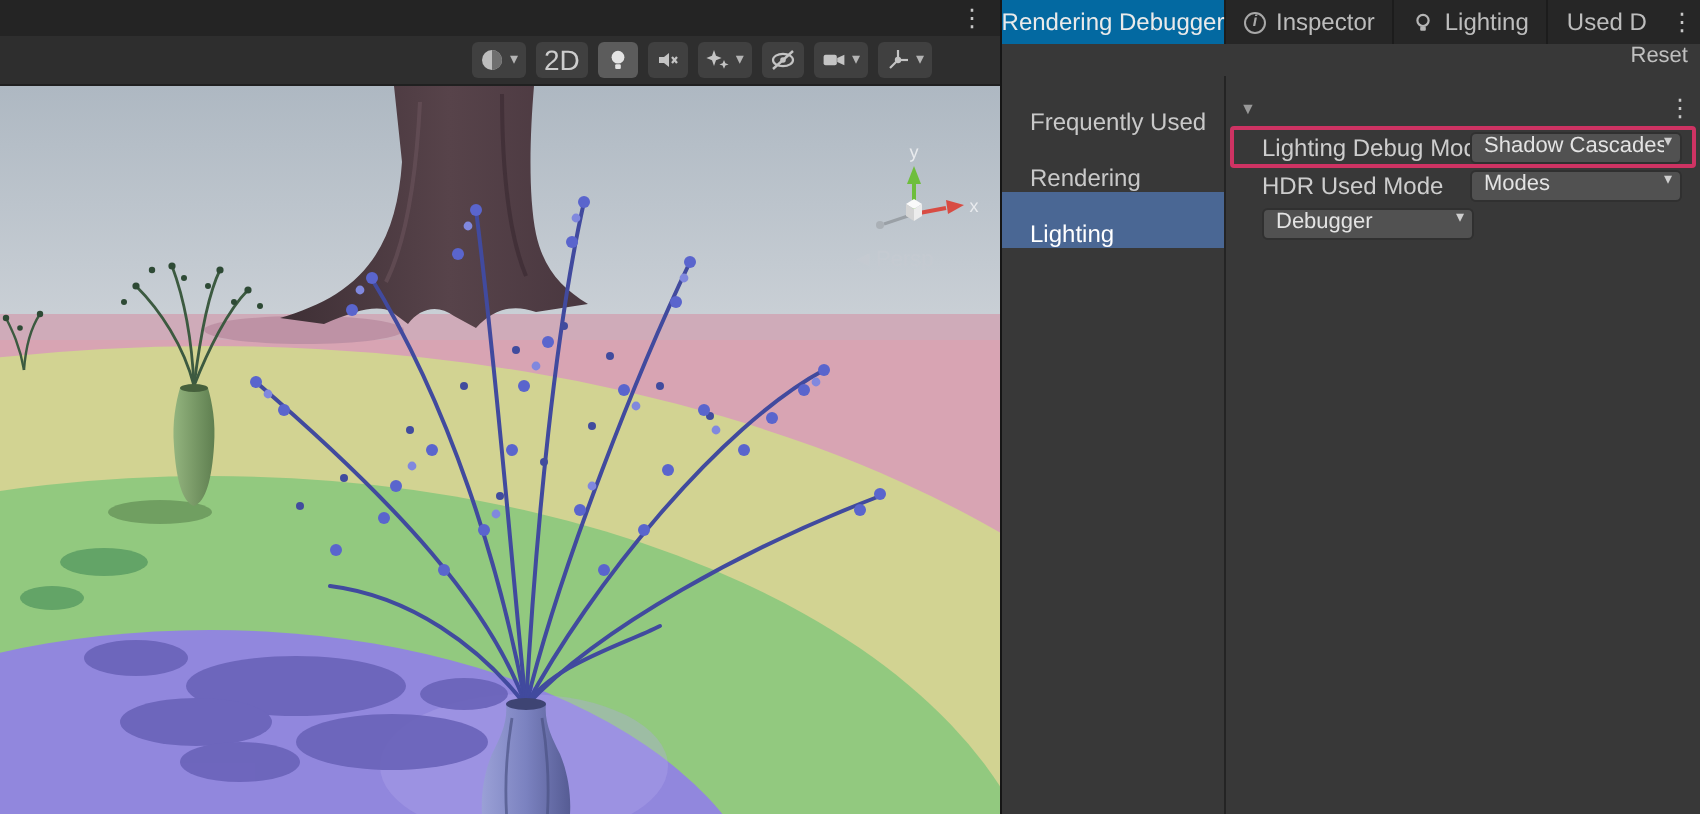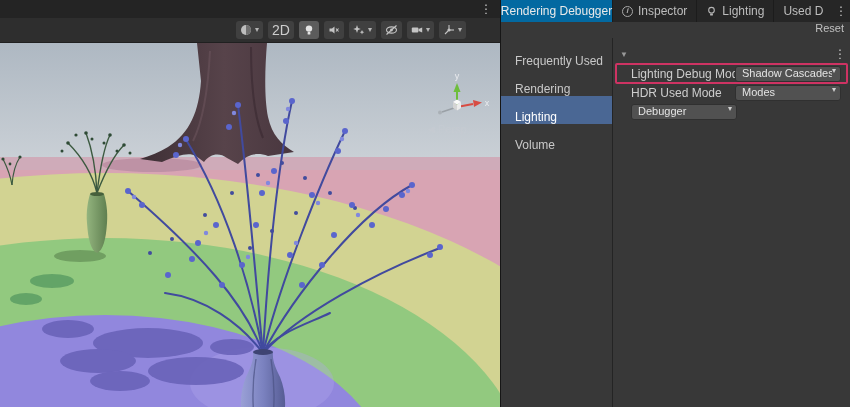--- a/index.html
+++ b/index.html
@@ -371,23 +371,20 @@
     <div class="sidebar">
       <div class="sidebar-item">
         <span>Frequently Used</span>
       </div>
       <div class="sidebar-item">
         <span>Rendering</span>
       </div>
       <div class="sidebar-item selected">
         <span>Lighting</span>
       </div>
-      <div class="sidebar-item">
-        <span>Volume</span>
-      </div>
     </div>
 
     <div class="content">
       <div class="section-header">
         <span class="foldout">▼</span>
         <span class="kebab">⋮</span>
       </div>
 
       <div class="prop-row">
         <span class="prop-label">Lighting Debug Mode</span>

